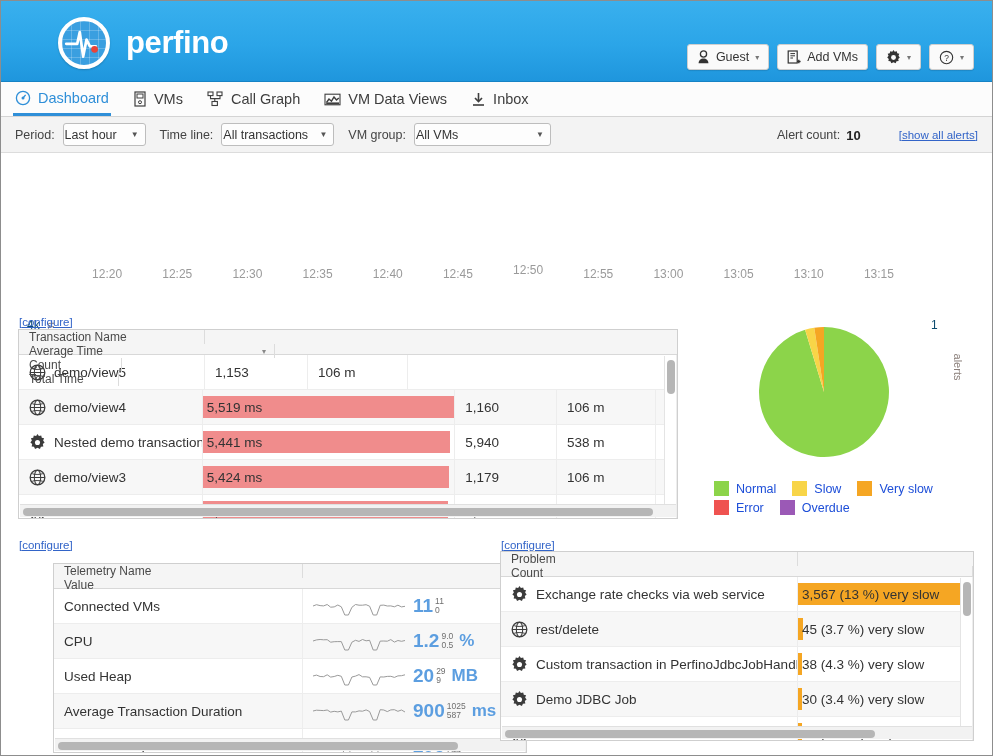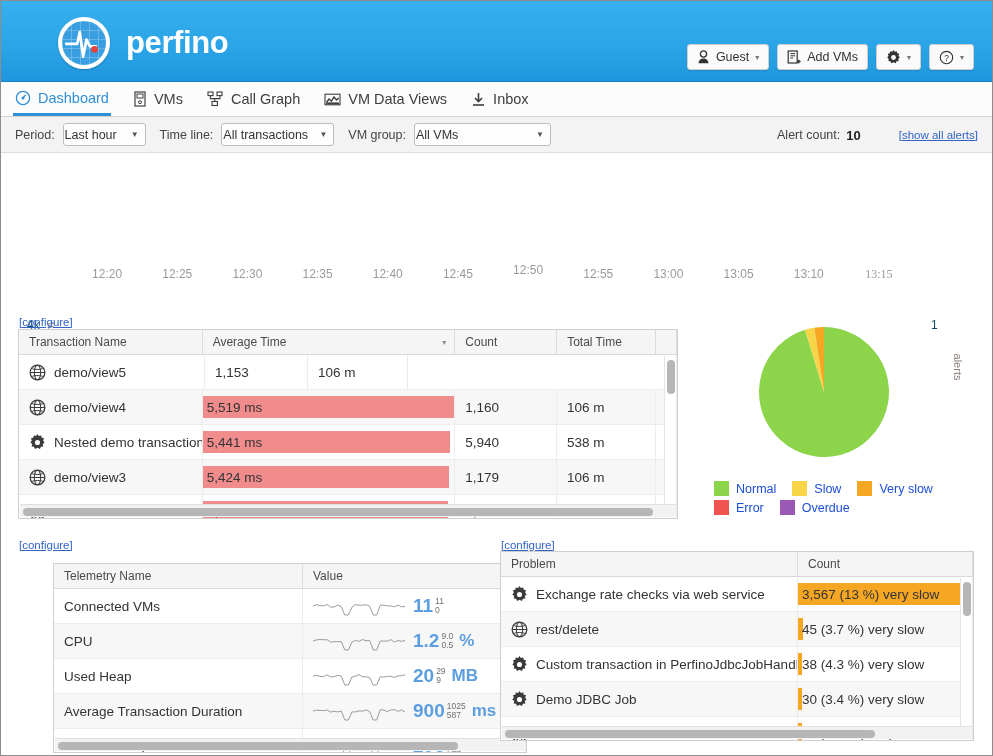--- a/index.html
+++ b/index.html
@@ -94,21 +94,21 @@
   .axlabel-r {
     position: absolute; left: 944px; top: 208px;
     font-size: 11px; color: #8a7f7a; transform: rotate(90deg); transform-origin: center;
   }
   .ytick { position: absolute; font-size: 12px; color: #0c4a6e; text-align: left; }
   .xtick { position: absolute; font-size: 12px; color: #9a9a9a; text-align: center; }
 
   
   .cfg { position: absolute; font-size: 11.5px; color: #3264c8; text-decoration: underline; cursor: pointer; }
   .panel { position: absolute; background: #fff; border: 1px solid #cfcfcf; overflow: hidden; }
-  .thead { display: flex; height: 25px; background: #f5f5f5; border-bottom: 1px solid #d8d8d8; }
+  .thead { display: flex; height: 25px; background: #f5f5f5; border-bottom: 1px solid #d8d8d8; flex-direction: column; }
   .th {
     font-size: 12px; color: #4a4a4a; display: flex; align-items: center;
     padding: 0 10px; border-right: 1px solid #dcdcdc; height: 100%;
     position: relative; cursor: pointer;
   }
   .th .sortc { position: absolute; right: 8px; font-size: 8px; color: #888; }
   .trow { display: flex; height: 35px; border-bottom: 1px solid #ededed; align-items: stretch; }
   .trow.alt { background: #f7f7f7; }
   .td {
     font-size: 13.5px; color: #333; display: flex; align-items: center;
@@ -308,21 +308,21 @@
         <div class="xtick" style="left: 151.233px; top: 114px; width: 50px;">12:25</div>
         <div class="xtick" style="left: 221.4px; top: 114px; width: 50px;">12:30</div>
         <div class="xtick" style="left: 291.567px; top: 114px; width: 50px;">12:35</div>
         <div class="xtick" style="left: 361.733px; top: 114px; width: 50px;">12:40</div>
         <div class="xtick" style="left: 431.9px; top: 114px; width: 50px;">12:45</div>
         <div class="xtick" style="left: 502.067px; top: 110px; width: 50px;">12:50</div>
         <div class="xtick" style="left: 572.233px; top: 114px; width: 50px;">12:55</div>
         <div class="xtick" style="left: 642.4px; top: 114px; width: 50px;">13:00</div>
         <div class="xtick" style="left: 712.567px; top: 114px; width: 50px;">13:05</div>
         <div class="xtick" style="left: 782.733px; top: 114px; width: 50px;">13:10</div>
-        <div class="xtick" style="left: 852.9px; top: 114px; width: 50px; font-family: Liberation Serif, serif;">13:15</div>
+        <div class="xtick" style="left: 852.9px; top: 114px; width: 50px;">13:15</div>
       </div>
   </div>
 
   <div class="cfg" style="left:18px; top:315px;">[configure]</div>
   <div class="panel" style="left:17px; top:328px; width:660px; height:190px;">
     <div class="thead">
       <div class="th" style="width:186px">Transaction Name</div>
       <div class="th" style="width:256px">
         <span>Average Time</span>
         <span class="sortc">▾</span>

